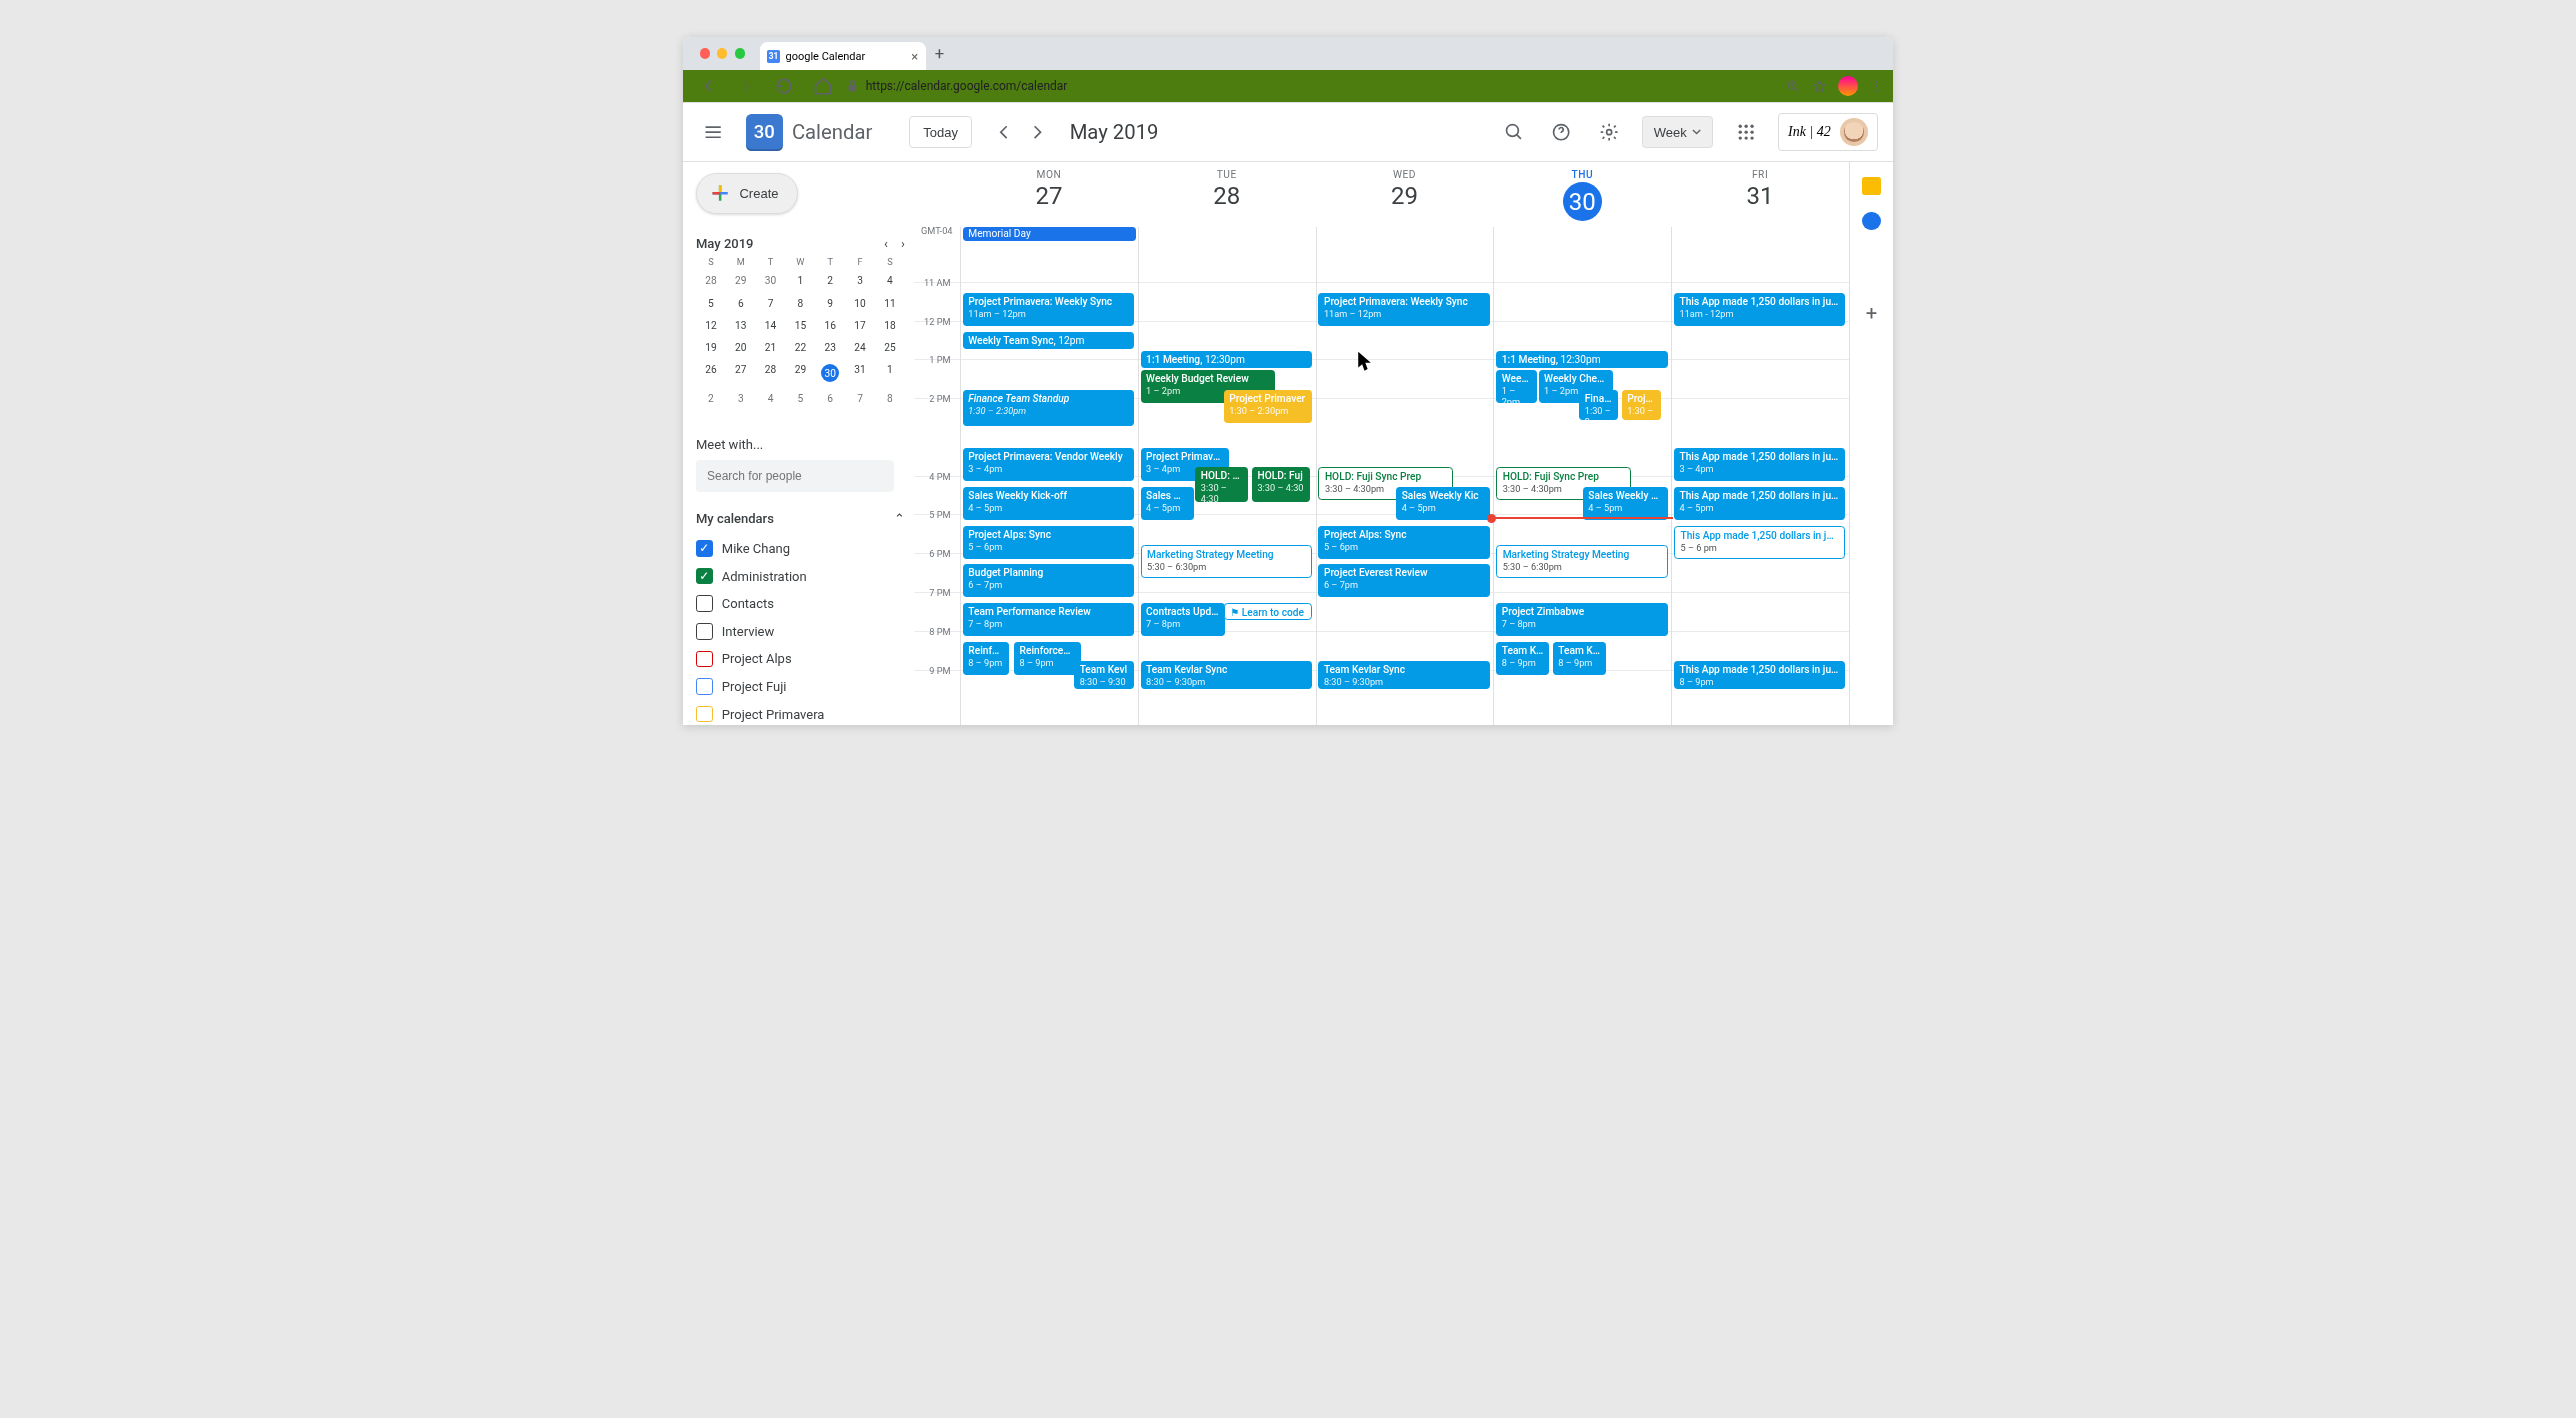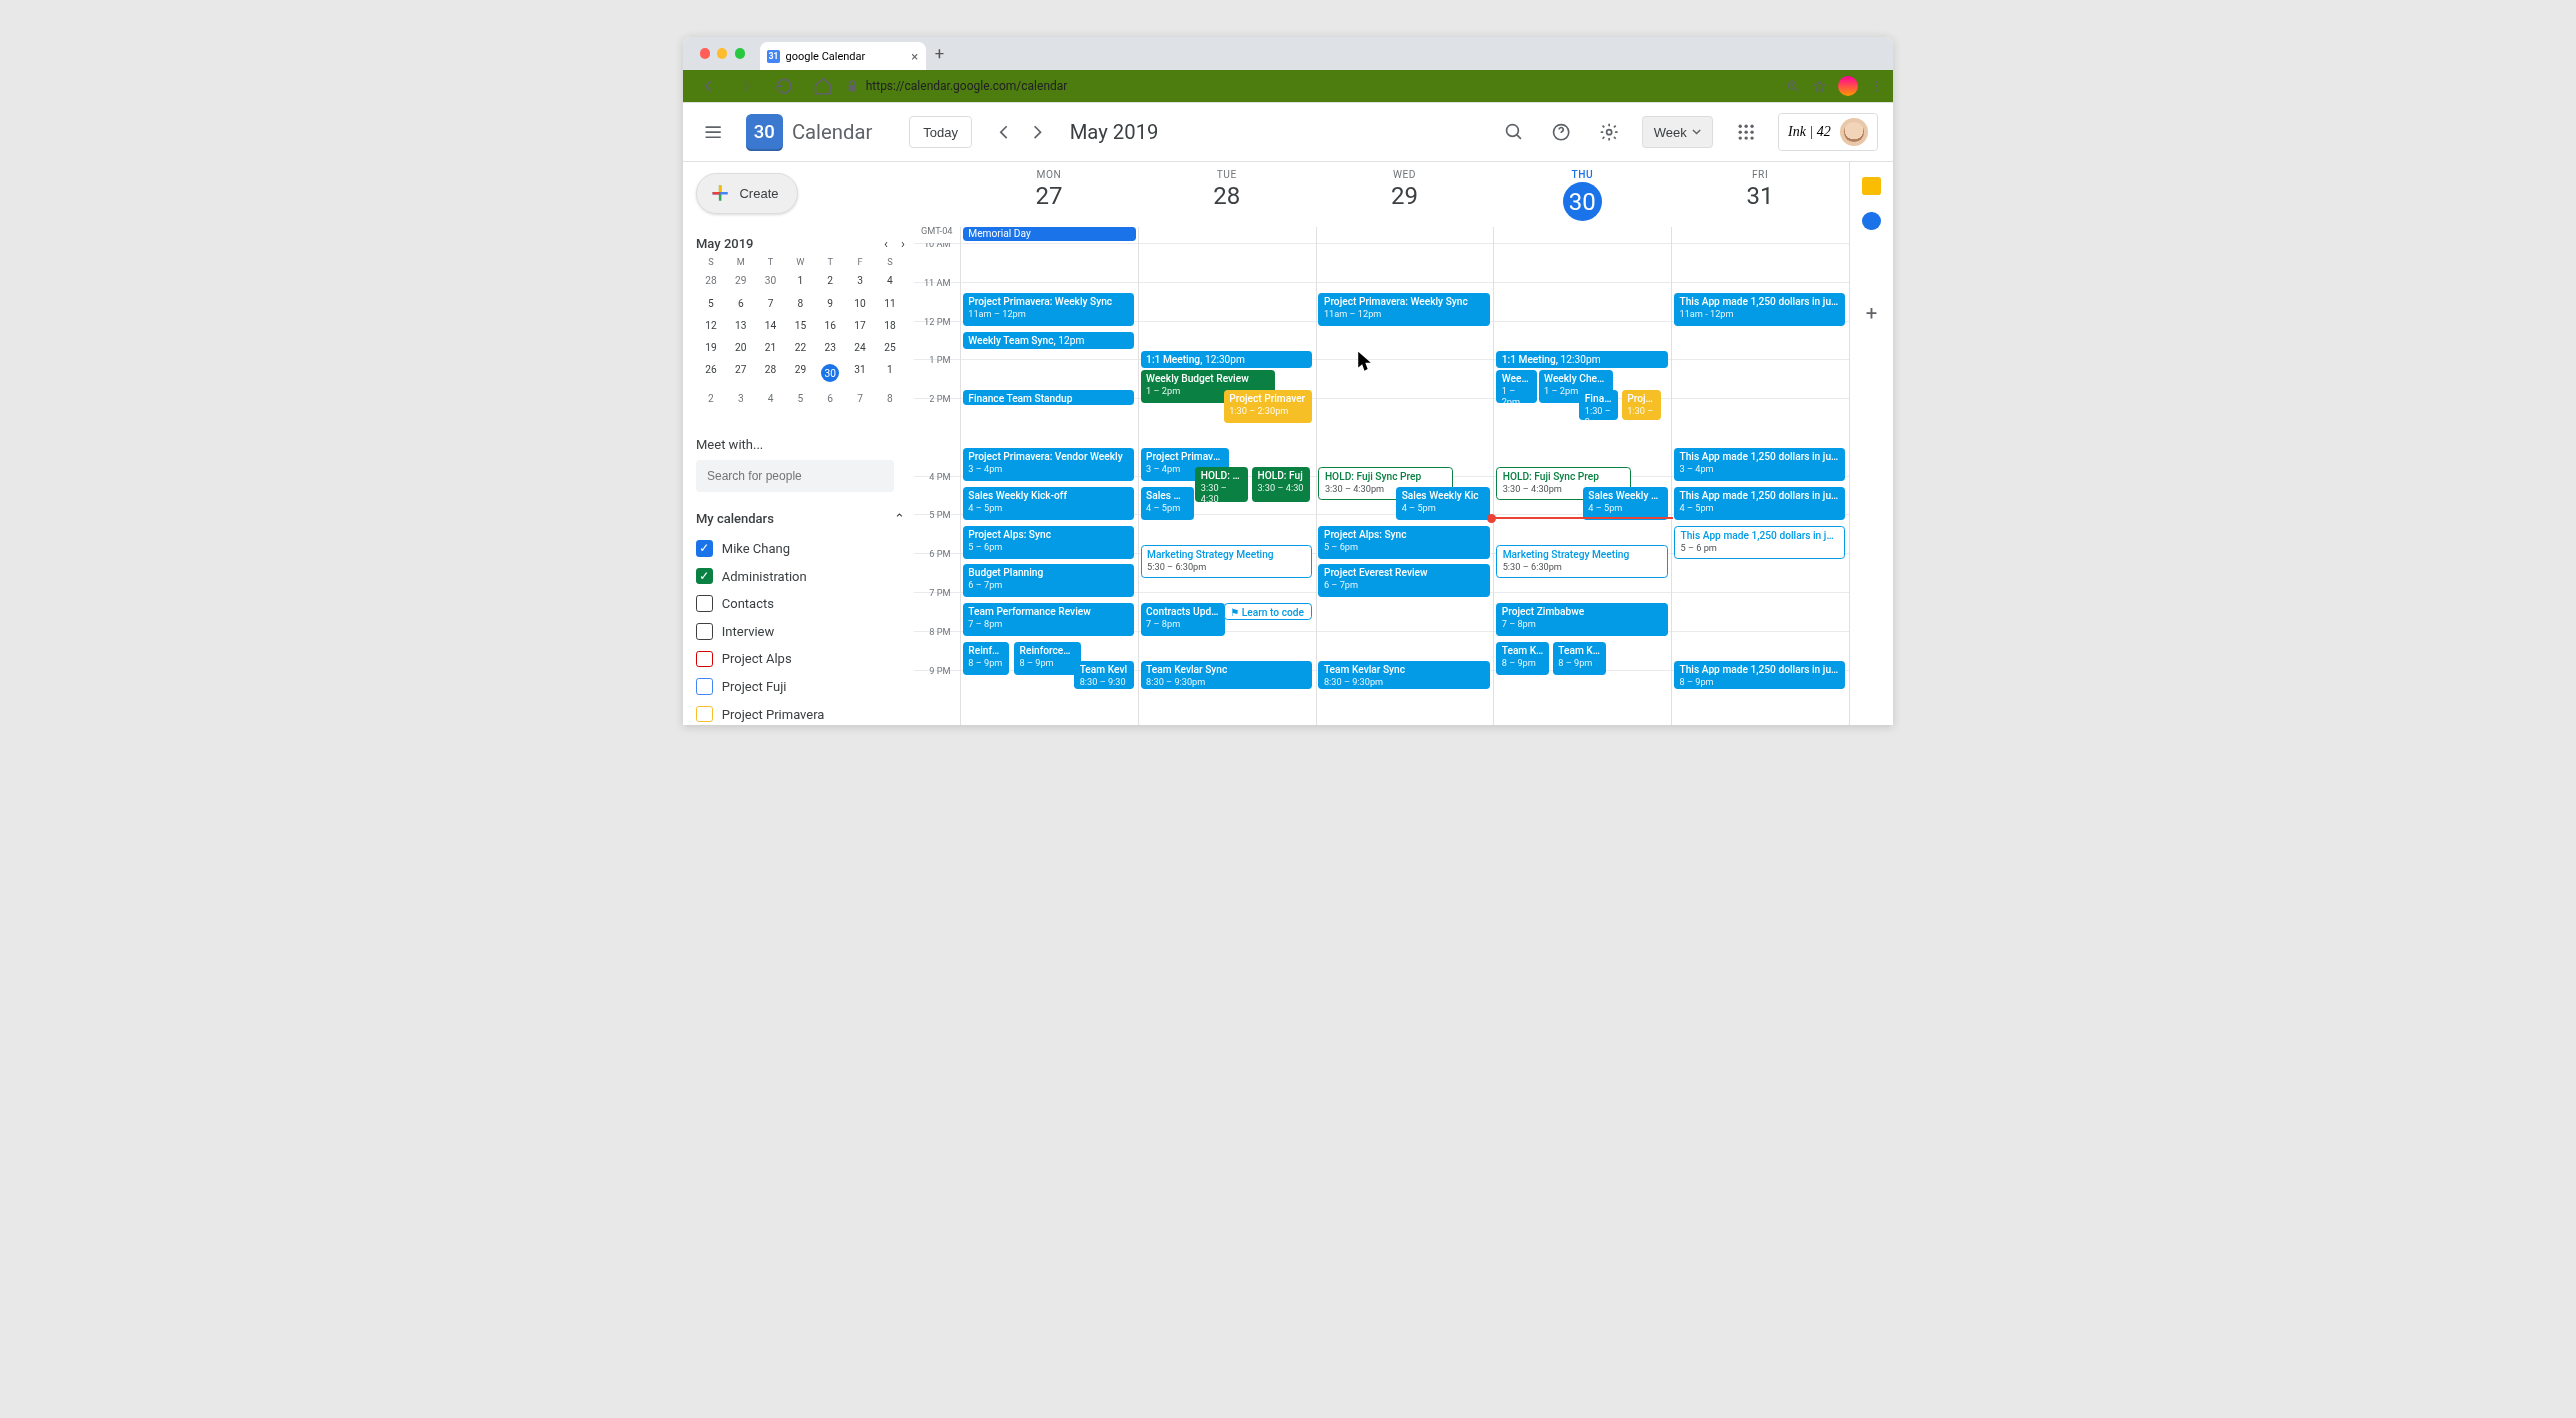--- a/index.html
+++ b/index.html
@@ -460,23 +460,20 @@
         <div class="allday-cell">
               <div class="allday-chip">Memorial Day</div>
             </div>
             <div class="allday-cell"></div>
             <div class="allday-cell"></div>
             <div class="allday-cell"></div>
             <div class="allday-cell"></div>
           </div>
         <div class="time-grid">
           <div class="time-rows" id="time-rows">
-              <div class="hour-row" style="top: 0px;">
-                <div class="hl">10 AM</div>
-              </div>
               <div class="hour-row" style="top: 39px;">
                 <div class="hl">11 AM</div>
               </div>
               <div class="hour-row" style="top: 78px;">
                 <div class="hl">12 PM</div>
               </div>
               <div class="hour-row" style="top: 116px;">
                 <div class="hl">1 PM</div>
               </div>
               <div class="hour-row" style="top: 155px;">
@@ -501,21 +498,21 @@
                 <div class="hl">9 PM</div>
               </div>
             </div>
           <div class="day-cols" id="day-cols">
               <div class="day-col">
                 <div class="ev" style="top: 50px; height: 33px; background: rgb(3, 155, 229);">
                   <div class="t">Project Primavera: Weekly Sync</div>
                   <div class="tm">11am – 12pm</div>
                 </div>
                 <div class="ev" style="top: 89px; height: 16.6px; background: rgb(3, 155, 229);"><span class="t">Weekly Team Sync, <span style="font-weight:400">12pm</span></span></div>
-                <div class="ev" style="top: 147px; height: 15px; background: rgb(3, 155, 229);">
+                <div class="ev" style="top: 147px; height: 36px; background: rgb(3, 155, 229); font-style: italic;">
                   <div class="t">Finance Team Standup</div>
                   <div class="tm">1:30 – 2:30pm</div>
                 </div>
                 <div class="ev" style="top: 205px; height: 33px; background: rgb(3, 155, 229);">
                   <div class="t">Project Primavera: Vendor Weekly</div>
                   <div class="tm">3 – 4pm</div>
                 </div>
                 <div class="ev" style="top: 244px; height: 33px; background: rgb(3, 155, 229);">
                   <div class="t">Sales Weekly Kick-off</div>
                   <div class="tm">4 – 5pm</div>

